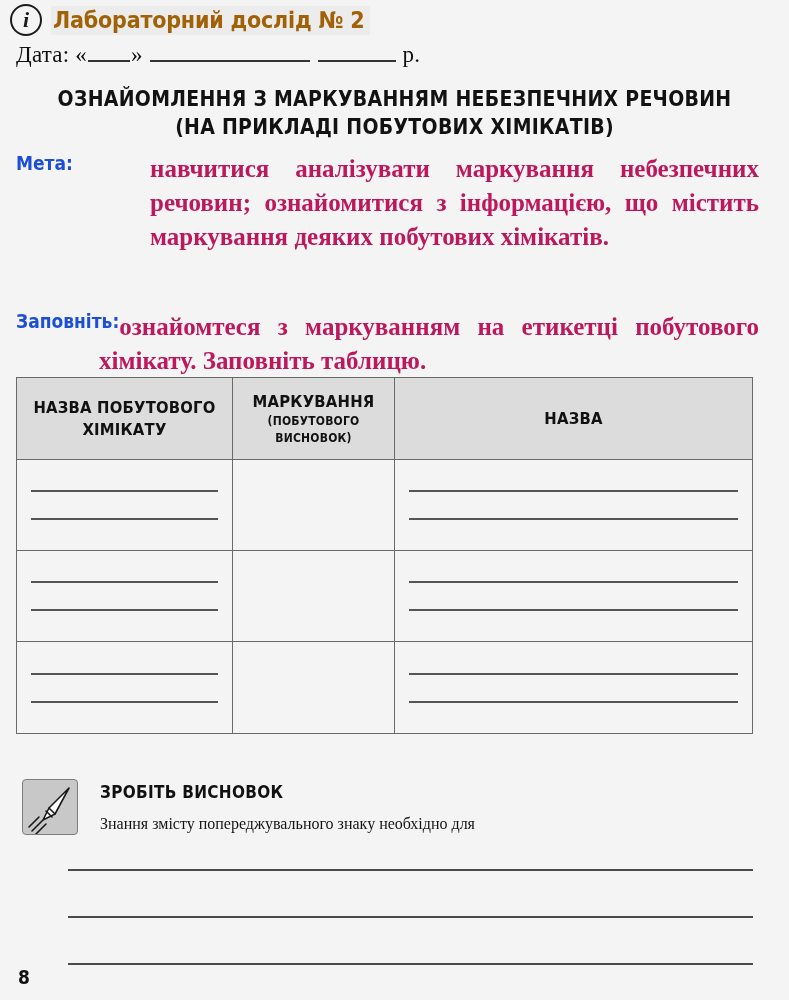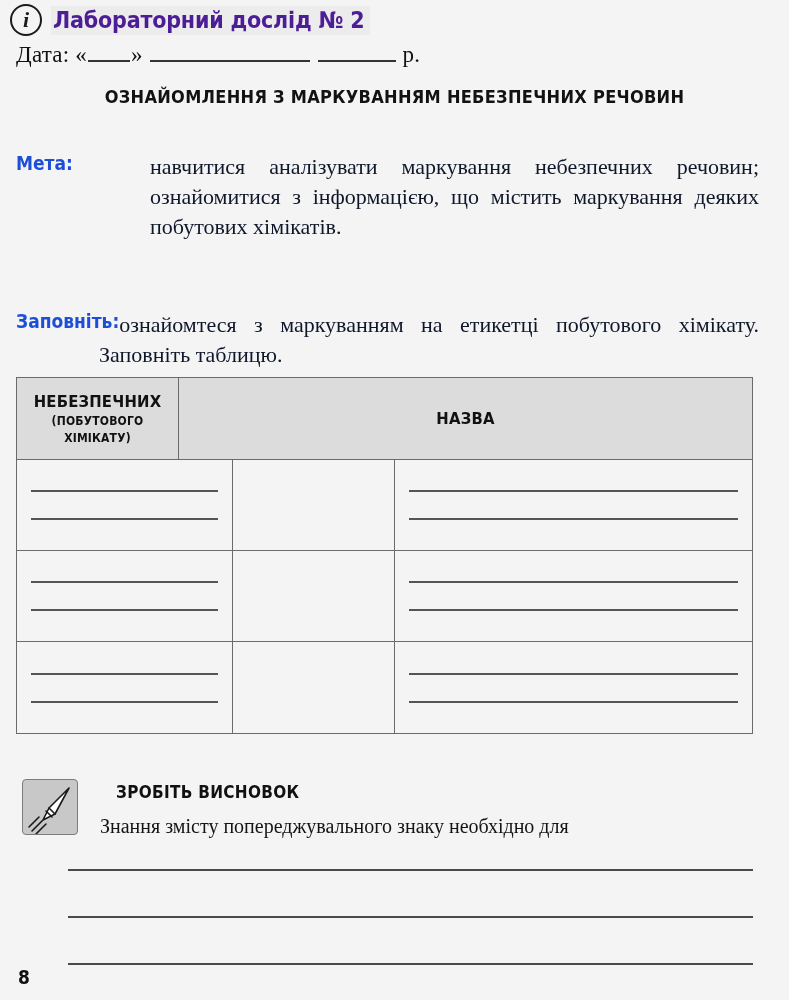--- a/index.html
+++ b/index.html
@@ -36,21 +36,21 @@
     line-height: 1;
     color: #1b1b1b;
     background: #f4f4f4;
     flex: 0 0 auto;
   }
   .lab-title {
     font-family: "DejaVu Sans Condensed", "Liberation Sans", sans-serif;
     font-weight: bold;
     font-size: 23px;
     letter-spacing: -0.2px;
-    color: #4c1d95;
+    color: #a16207;
     background: #ececec;
     padding: 1px 6px 2px 2px;
     white-space: nowrap;
   }
 
   .date-row {
     position: absolute;
     left: 16px; top: 42px;
     font-size: 23px;
     white-space: nowrap;
@@ -68,43 +68,44 @@
   .b-month { width: 160px; }
   .b-year { width: 78px; }
 
   
   .main-title {
     position: absolute;
     left: 0; right: 0; top: 85px;
     text-align: center;
     font-family: "DejaVu Sans Condensed", "Liberation Sans", sans-serif;
     font-weight: bold;
-    font-size: 18px;
+    font-size: 21px;
     letter-spacing: .3px;
     line-height: 1.35;
     color: #121212;
   }
 
   
   .field {
     position: absolute;
     left: 16px; right: 30px;
   }
   .field .lbl {
     font-family: "DejaVu Sans Condensed", "Liberation Sans", sans-serif;
     font-weight: bold;
     font-size: 19px;
     color: #1d4ed8;
     float: left;
   }
   .field .txt {
-    font-size: 22px;
+    font-size: 25px;
     line-height: 1.36;
     text-align: justify;
-    color: #0f172a;
+    color: #be185d;
+    font-weight: bold;
   }
 
   .f-meta  { top: 152px; }
   .f-meta .txt { margin-left: 134px; }
   .f-obj   { top: 242px; }
   .f-obj .txt { margin-left: 0; }
   .f-obj .lbl { margin-right: 8px; }
   .f-task  { top: 310px; }
   .f-task .txt { margin-left: 83px; }
 
@@ -183,26 +184,25 @@
     overflow: hidden;
   }
   .concl-head {
     position: absolute;
     left: 78px; top: 3px;
     font-family: "DejaVu Sans Condensed", "Liberation Sans", sans-serif;
     font-weight: bold;
     font-size: 17px;
     letter-spacing: .3px;
     color: #111;
-    margin-left: 16px;
   }
   .concl-text {
     position: absolute;
     left: 78px; top: 36px;
-    font-size: 20px;
+    font-size: 16px;
     color: #141414;
     white-space: nowrap;
   }
 
   .concl-lines {
     position: absolute;
     left: 68px; top: 869px;
     width: 685px;
   }
   .concl-lines .cl {
@@ -234,40 +234,45 @@
   <div class="date-row">
     <span>Дата:</span>
     <span>«</span><span class="blank b-day"></span><span>»</span>
     <span class="blank b-month"></span>
     <span class="blank b-year"></span>
     <span>р.</span>
   </div>
 
   <div class="main-title">
     <div>ОЗНАЙОМЛЕННЯ З МАРКУВАННЯМ НЕБЕЗПЕЧНИХ РЕЧОВИН</div>
+    <div>(НА ПРИКЛАДІ ПОБУТОВИХ ХІМІКАТІВ)</div>
   </div>
 
   <div class="field f-meta">
     <span class="lbl">Мета:</span>
     <div class="txt">навчитися аналізувати маркування небезпечних речовин; ознайомитися з інформацією, що містить маркування деяких побутових хімікатів.</div>
   </div>
 
 
   <div class="field f-task">
     <span class="lbl">Заповніть:</span>
     <div class="txt">ознайомтеся з маркуванням на етикетці побутового хімікату. Заповніть таблицю.</div>
   </div>
 
   <div class="tbl">
 
     <div class="tbl-head">
+      <div class="th col1">
+        <span class="t1">НАЗВА ПОБУТОВОГО</span>
+        <span class="t1">ХІМІКАТУ</span>
+      </div>
       <div class="th col2">
-        <span class="t1">НЕБЕЗПЕЧНИХ</span>
+        <span class="t1">МАРКУВАННЯ</span>
         <span class="t2">(ПОБУТОВОГО</span>
-        <span class="t2">ХІМІКАТУ)</span>
+        <span class="t2">ВИСНОВОК)</span>
       </div>
       <div class="th col3">
         <span class="t1">НАЗВА</span>
       </div>
     </div>
 
     <div class="tbl-row">
       <div class="td c1">
         <div class="write-lines">
           <div class="wl"></div>

